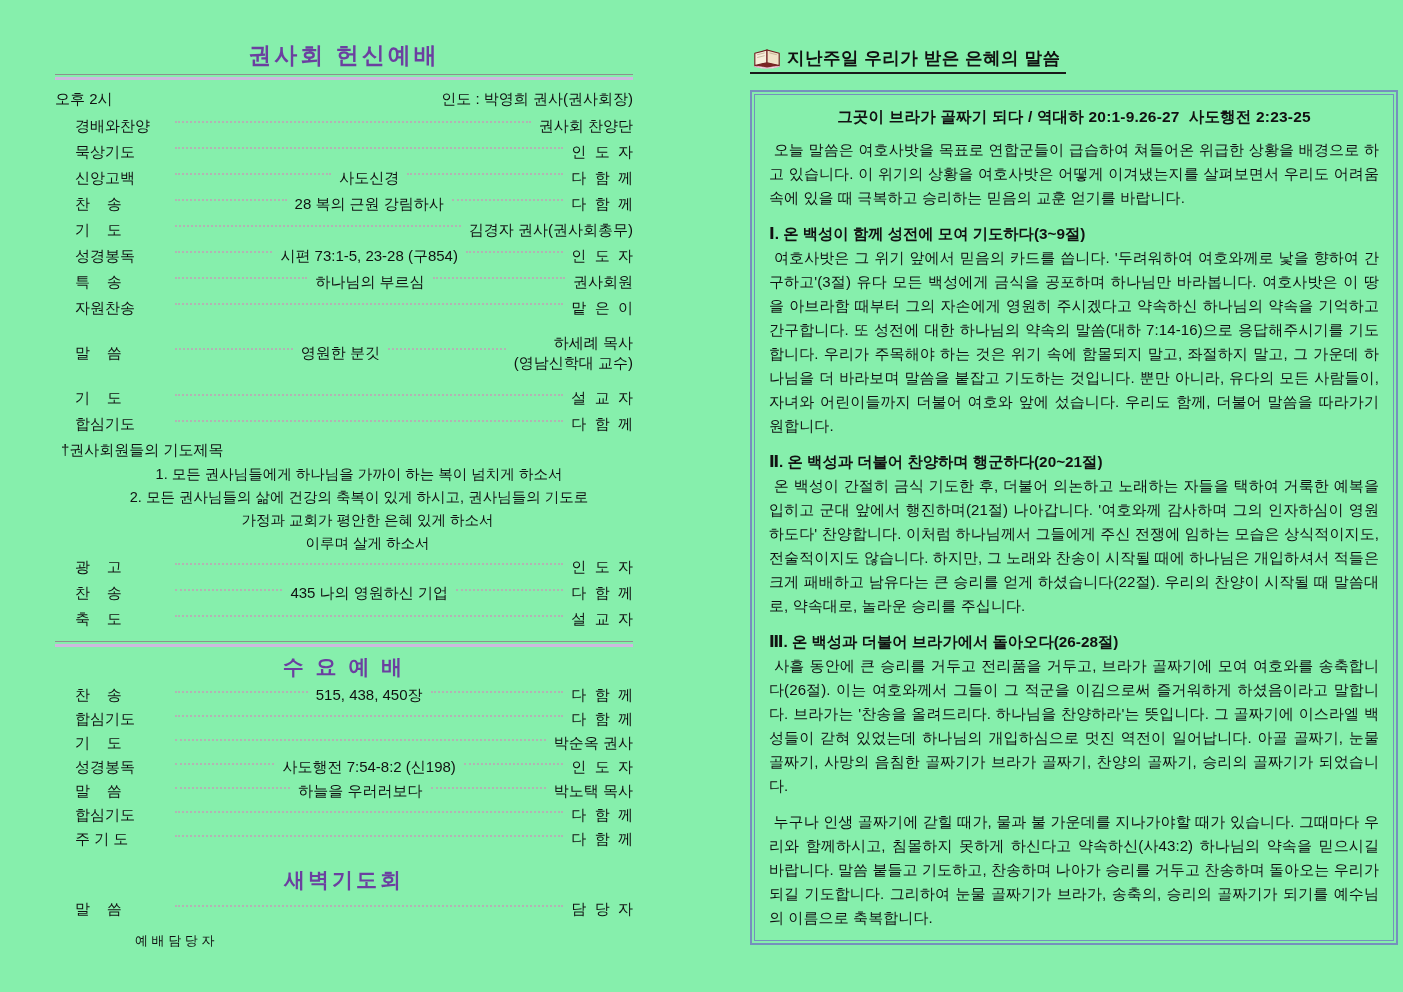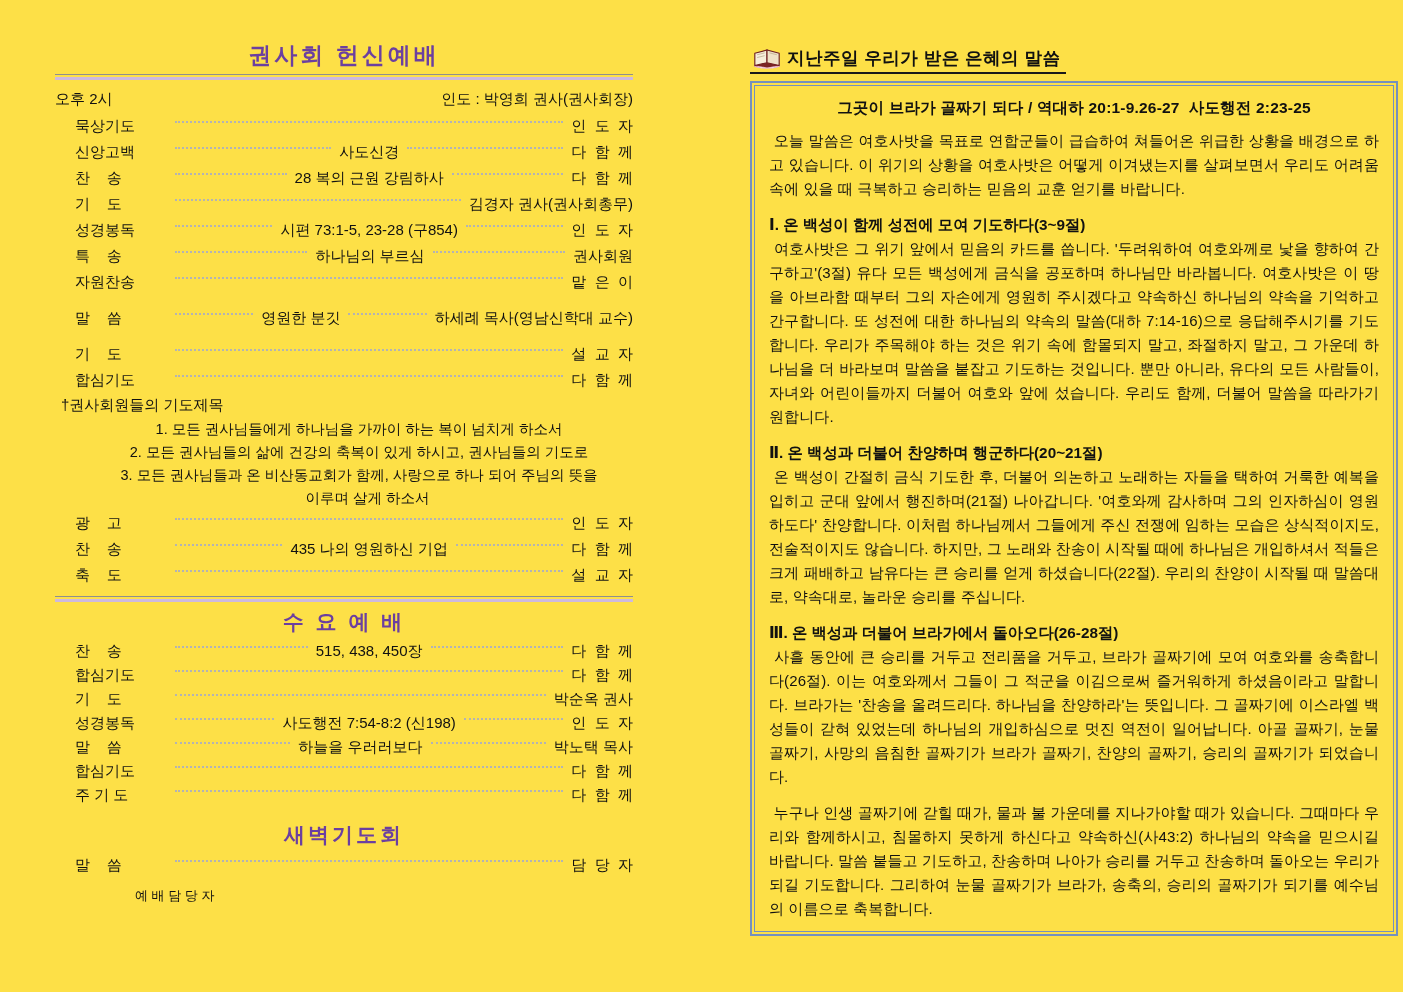--- a/index.html
+++ b/index.html
@@ -1,18 +1,18 @@
 <!DOCTYPE html>
 <html><head>
 <meta charset="utf-8">
 <style>
   * { margin:0; padding:0; box-sizing:border-box; }
   html,body { background:#ffffff; }
   .page {
-    position:relative; width:1403px; height:992px; background:#fde047;
+    position:relative; width:1403px; height:992px; background:#86efac;
     font-family:"Liberation Sans","DejaVu Sans",sans-serif;
     color:#111; overflow:hidden;
   }
 
   
   .left-col { position:absolute; left:55px; top:40px; width:578px; }
   .sec-title {
     text-align:center; font-weight:bold; color:#6b3fa0;
     font-size:23px; letter-spacing:3px; white-space:pre;
   }
@@ -22,39 +22,39 @@
   .rule .gap   { height:2px; }
   .rule .thick { height:3px; background:#cdb9de; }
 
   .svc-list { font-size:15px; font-weight:500; }
   .svc-row { display:flex; align-items:center; min-height:26px; padding-left:20px; }
   .svc-row.compact { min-height:24px; }
   .svc-row.time { padding-left:0; justify-content:space-between; min-height:27px; }
   .svc-label { white-space:pre; min-width:92px; }
   .svc-center { white-space:pre; }
   .svc-right { white-space:pre; text-align:right; }
-  .svc-right.two { display:flex; flex-direction:row; align-items:flex-end; line-height:1.35; padding:2px 0; }
+  .svc-right.two { display:flex; flex-direction:column; align-items:flex-end; line-height:1.35; padding:2px 0; }
   .dots { flex:1 1 20px; border-bottom:2px dotted #b3b3b3; height:1px; margin:0 8px; transform:translateY(-4px); }
   .svc-gap { height:10px; }
 
   .prayer-title { font-size:15px; font-weight:500; padding-left:6px; min-height:25px; display:flex; align-items:center; }
   .prayer-items { font-size:14.5px; font-weight:500; padding-left:30px; line-height:23px;text-align:center; }
   .prayer-line.cont { padding-left:17px; }
 
   .duty-caption { font-size:13px; font-weight:500; white-space:pre; margin:10px 0 4px 80px; }
 
   
   .right-col { position:absolute; left:750px; top:46px; width:648px; }
   .r-heading {
     display:flex; align-items:flex-end; gap:5px; width:fit-content;
     border-bottom:2px solid #1a1a1a; padding:0 6px 2px 2px;
     font-weight:bold; font-size:17.5px; letter-spacing:0.5px;
   }
   .book-icon { width:30px; height:24px; flex:0 0 auto; }
-  .box-outer { margin-top:7px; border:2px solid #7590bd; padding:2px; }
+  .box-outer { margin-top:16px; border:2px solid #7590bd; padding:2px; }
   .box-inner { border:1px solid #7590bd; padding:8px 14px 10px 14px; }
   .box-title {
     text-align:center; font-weight:bold; font-size:15.5px;
     margin:4px 0 10px 0; white-space:pre-wrap; letter-spacing:0.2px;
   }
   .sermon-sec { margin-top:12px; }
   .sermon-sec:first-of-type { margin-top:0; }
   .sermon-head { font-weight:bold; font-size:15.3px; line-height:24px; white-space:pre-wrap; }
   .sermon-body { font-size:15px; line-height:24px; text-align:justify; white-space:pre-wrap; letter-spacing:0.1px; }
 </style>
@@ -72,20 +72,25 @@
         <div class="thick"></div>
       </div>
 
     <div class="svc-list">
       <div class="svc-row time">
         <span>오후 2시</span>
         <span>인도 : 박영희 권사(권사회장)</span>
       </div>
       <div>
           <div class="svc-row">
+            <span class="svc-label">경배와찬양</span>
+            <span class="dots"></span>
+            <span class="svc-right">권사회 찬양단</span>
+          </div>
+          <div class="svc-row">
             <span class="svc-label">묵상기도</span>
             <span class="dots"></span>
             <span class="svc-right">인  도  자</span>
           </div>
           <div class="svc-row">
             <span class="svc-label">신앙고백</span>
             <span class="dots"></span>
             <span class="svc-center">사도신경</span>
             <span class="dots"></span>
             <span class="svc-right">다  함  께</span>
@@ -139,21 +144,21 @@
             <span class="svc-label">합심기도</span>
             <span class="dots"></span>
             <span class="svc-right">다  함  께</span>
           </div>
         </div>
 
       <div class="prayer-title">†권사회원들의 기도제목</div>
       <div class="prayer-items">
           <div class="prayer-line">1. 모든 권사님들에게 하나님을 가까이 하는 복이 넘치게 하소서</div>
           <div class="prayer-line">2. 모든 권사님들의 삶에 건강의 축복이 있게 하시고, 권사님들의 기도로</div>
-          <div class="prayer-line">3. 모든 권사님들과 온 비산동교회가 함께, 사랑으로 하나 되어 주님의 뜻을</div>
+          <div class="prayer-line cont">가정과 교회가 평안한 은혜 있게 하소서</div>
           <div class="prayer-line cont">이루며 살게 하소서</div>
         </div>
 
       <div>
           <div class="svc-row">
             <span class="svc-label">광    고</span>
             <span class="dots"></span>
             <span class="svc-right">인  도  자</span>
           </div>
           <div class="svc-row">

